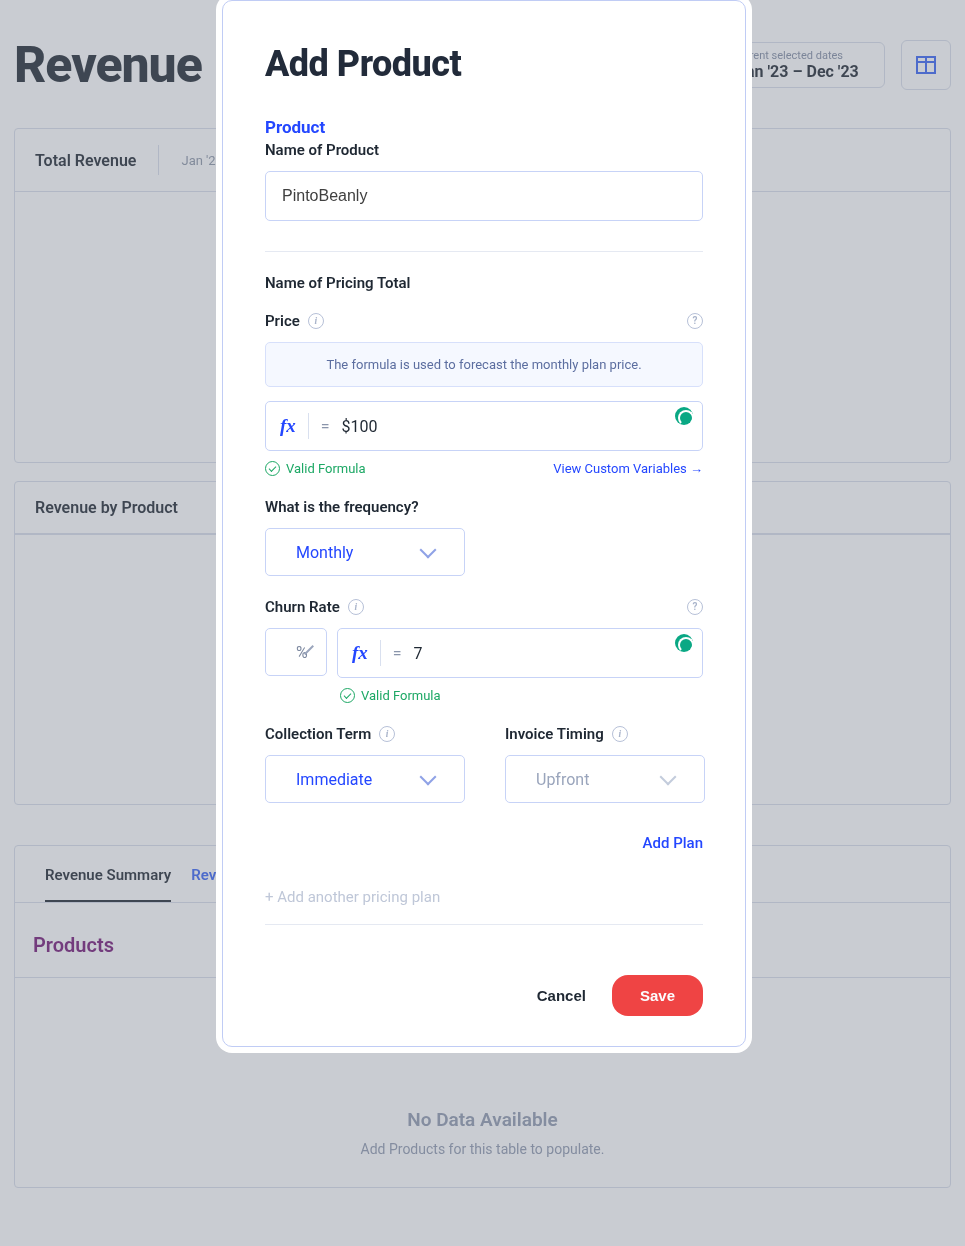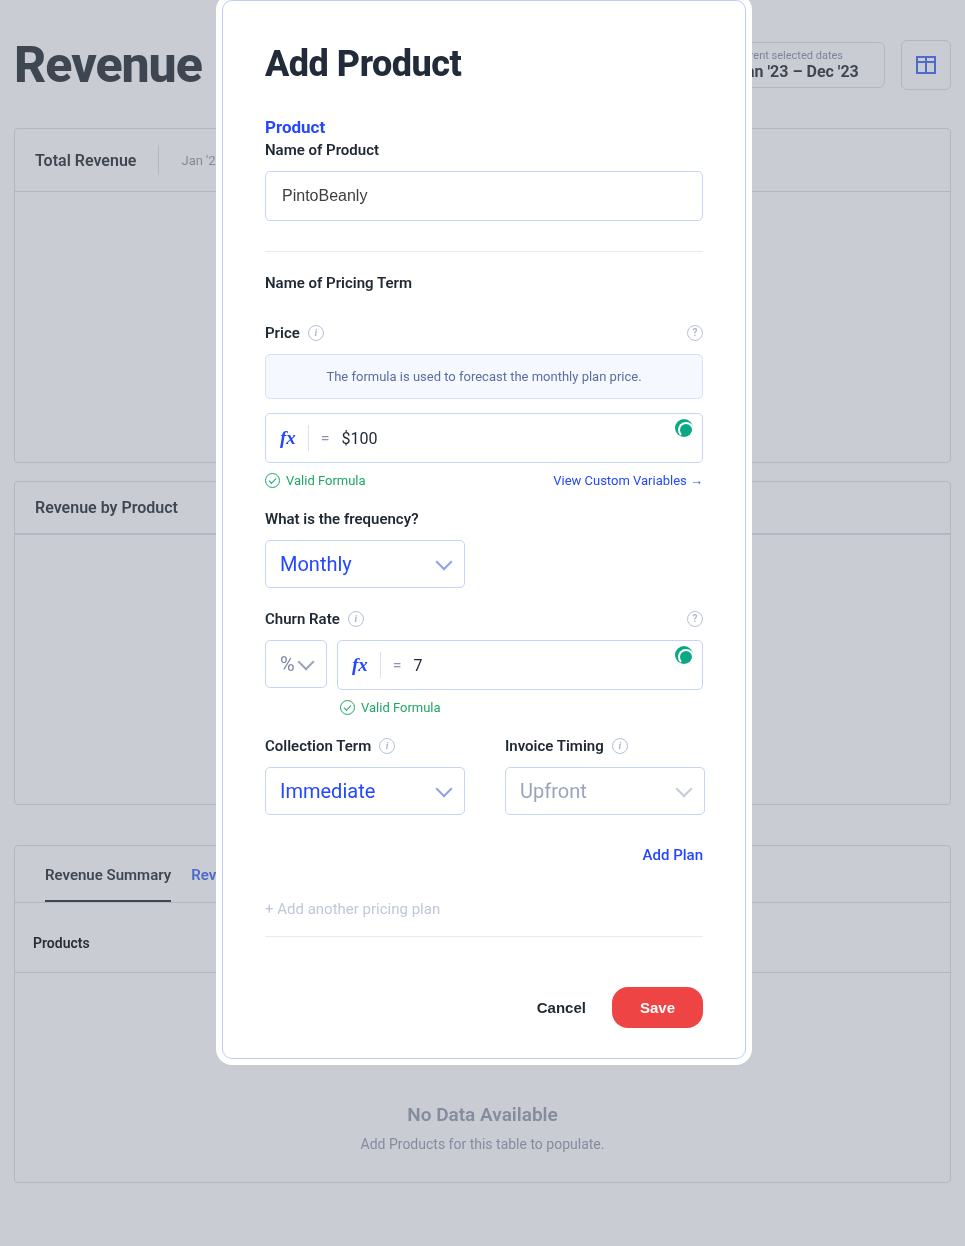--- a/index.html
+++ b/index.html
@@ -23,21 +23,21 @@
   .panel-head .dates { font-size: 13px; color: #8792a4; }
   .panel-body { height: 270px; }
   .panel-body.short { height: 0; }
   .panel-extra { border-top: 1px solid #cfd6e3; height: 270px; position:relative;}
 
   .tabs-panel { border: 1px solid #cfd6e3; border-radius: 4px; margin-top: 40px; padding: 0; }
   .tabs { display: flex; gap: 20px; padding: 20px 30px 0 30px; border-bottom: 1px solid #cfd6e3; }
   .tab { font-size: 15px; font-weight: 600; padding-bottom: 16px; color: #3661ed; cursor: pointer; }
   .tab.active { color: #1f2833; border-bottom: 2px solid #1f2833; }
   .tabs-sub { padding: 30px 18px 20px 18px;  }
-  .tabs-sub .col { font-size: 14px; font-weight: 600; color: #000000; }
+  .tabs-sub .col { font-size: 20px; font-weight: 600; color: #701a75; }
   .tabs-body { height: 210px; border-top:1px solid #cfd6e3; text-align: center; padding-top: 130px; }
   .nodata1 { font-size: 19px; font-weight: 600; color: #8a95ab; }
   .nodata2 { font-size: 14px; color: #8a95ab; margin-top: 10px; }
 
   
   .overlay { position: absolute; inset: 0; background: rgba(120,125,140,0.35); }
 
   
   .modal { position: absolute; left: 222px; top: 0; width: 524px; background: #fff; border: 1px solid #c0ccf5; border-radius: 10px; padding: 42px 42px 30px 42px; box-shadow: 0 0 0 6px #fff; }
   .modal h1 { font-size: 36px; font-weight: 800; color: #222b3a; letter-spacing: -0.5px; margin-bottom: 32px; }
@@ -55,42 +55,42 @@
   .vline { width: 1px; height: 26px; background: #d9e0ef; }
   .eq { color: #8a95ab; font-size: 16px; }
   .formula-val { color: #1f2833; font-size: 16px; flex: 1; }
   .spinner { position: absolute; right: 10px; top: 6px; width: 18px; height: 18px; border-radius: 50%; background: #0aa884; }
   .spinner::after{content:"";position:absolute;left:3px;top:3px;width:12px;height:12px;border:2px solid #fff;border-bottom-color:transparent;border-radius:50%;}
   .valid-row { display: flex; align-items: flex-end; justify-content: space-between; margin-top: 10px; font-size: 13px; }
   .valid-left { display: flex; align-items: center; gap: 6px; color: #1da865; }
   .valid-check { width: 15px; height: 15px; border: 1.5px solid #1da865; border-radius: 50%; position: relative; }
   .valid-check::after { content: ""; position: absolute; left: 3px; top: 3.5px; width: 6px; height: 3px; border-left: 1.5px solid #1da865; border-bottom: 1.5px solid #1da865; transform: rotate(-45deg); }
   .link { color: #2447ff; font-size: 13px; cursor: pointer; }
-  .select { height: 48px; border: 1px solid #c7d3f7; border-radius: 5px; display: flex; align-items: center; justify-content: space-between; padding: 0 14px; font-size: 20px; color: #2447ff; background: #fff; cursor: pointer; }
+  .select { height: 48px; border: 1px solid #c7d3f7; border-radius: 5px; display: flex; align-items: center; justify-content: space-between; padding: 0 30px; font-size: 16px; color: #2447ff; background: #fff; cursor: pointer; }
   .select.disabled { color: #9aa5bc; }
   .select.freq { width: 200px; }
   .select.unit { width: 62px; color:#7d89a0;}
   .select.term { width: 200px; }
   .select.invoice { width: 200px; }
   .chev { width: 12px; height: 12px; border-right: 2px solid #8fa2e6; border-bottom: 2px solid #8fa2e6; transform: rotate(45deg); margin-top:-4px;}
   .select.disabled .chev { border-color: #c3ccdc; }
   .select.unit .chev{border-color:#9aa5bc;}
   .churn-row { display: flex; gap: 10px; align-items: stretch; }
   .churn-row .formula-input { flex: 1; }
   .valid-row.indent { justify-content: flex-start; padding-left: 75px; margin-top:10px;}
   .two-col { display: flex; gap: 40px; margin-top: 22px; }
   .col-block { flex: 1; }
   .add-plan { text-align: right; margin-top: 30px; }
   .add-plan a { color: #2447ff; font-size: 15px; font-weight: 500; cursor: pointer; }
   .add-another { color: #bfc7d8; font-size: 15px; margin-top: 36px; cursor: default; }
   .btn-row { display: flex; justify-content: flex-end; gap: 26px; align-items: center; margin-top: 50px; }
   .btn-cancel { background: none; border: none; font-size: 15px; font-weight: 600; color: #1f2833; cursor: pointer; }
   .btn-save { background: #ef4444; border: none; border-radius: 16px; padding: 12px 28px; font-size: 15px; font-weight: 600; color: #fcfdff; cursor: default; }
 
-  .mt18{margin-top:32px;} .mt22{margin-top:22px;}
+  .mt18{margin-top:20px;} .mt22{margin-top:22px;}
 </style>
 </head>
 <body>
 
 <div class="bg-page">
   <div class="bg-header">
     <div class="bg-title">Revenue</div>
     <div class="bg-header-right">
       <div class="bg-date-range">
         <svg class="cal" viewBox="0 0 24 24" fill="none" stroke="#8a95ab" stroke-width="2">
@@ -148,21 +148,21 @@
 <div class="modal">
   <h1>Add Product</h1>
 
   <div class="section-label">Product</div>
 
   <div class="field-label">Name of Product</div>
   <input class="text-input" value="PintoBeanly" style="">
 
   <hr class="divider">
 
-  <div class="field-label">Name of Pricing Term</div>
+  <div class="field-label">Name of Pricing Total</div>
 
   <div class="field-label mt18">
     <div class="lbl-row">
       <span style="display:flex;align-items:center;gap:8px;">
         <span>Price</span>
         <span class="info-icon">i</span>
       </span>
       <span class="help-icon">?</span>
     </div>
   </div>

